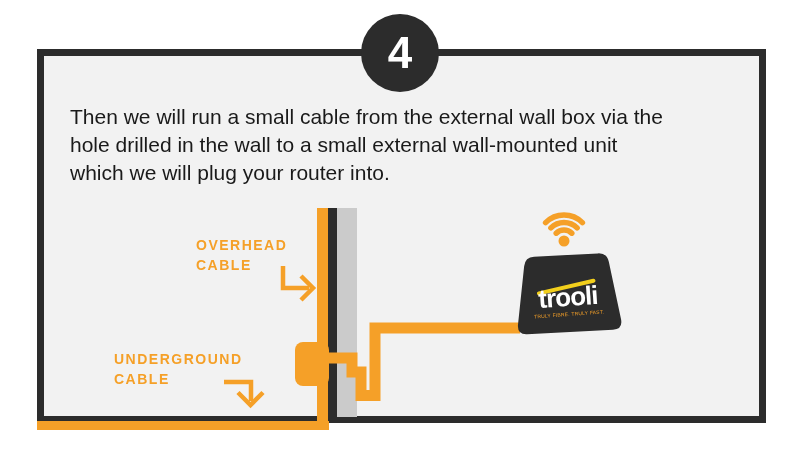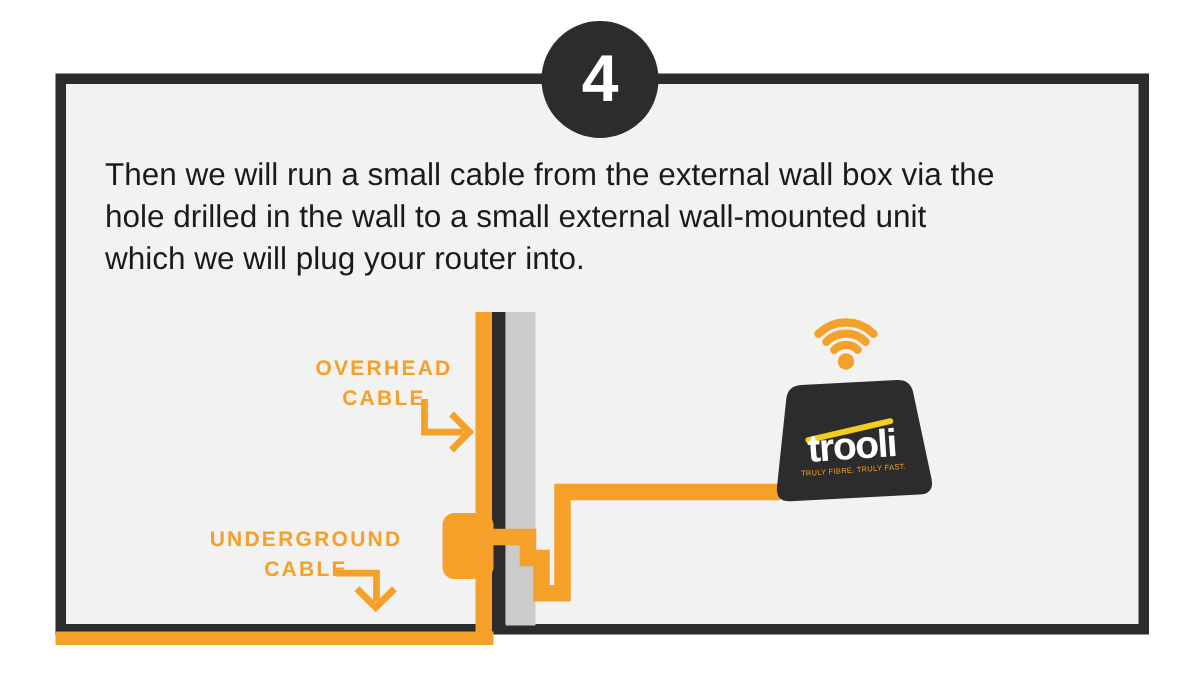--- a/index.html
+++ b/index.html
@@ -16,25 +16,25 @@
     position:absolute;left:361px;top:14px;width:78px;height:78px;border-radius:50%;
     background:#2c2c2c;z-index:3;display:flex;align-items:center;justify-content:center;
   }
   .step-number{color:#ffffff;font-size:44px;font-weight:bold;line-height:1;}
   .description{
     position:absolute;left:70px;top:103px;width:660px;z-index:3;
     color:#1a1a1a;font-size:21px;line-height:28px;
   }
   .description .line{white-space:nowrap;}
   .cable-label{
-    position:absolute;z-index:3;text-align:center;color:#f5a028;
+    position:absolute;z-index:3;color:#f5a028;
     font-size:14px;font-weight:bold;letter-spacing:1.5px;line-height:20px;
   }
   .label-overhead{left:196px;top:235px;width:120px;}
-  .label-underground{left:132px;top:349px;width:144px;}
+  .label-underground{left:114px;top:349px;width:144px;}
   .router-logo{
     position:absolute;left:524px;top:281px;width:88px;z-index:4;
     transform:rotate(-4deg);text-align:center;
   }
   .swoosh{
     position:absolute;left:13px;top:4px;width:60px;height:3.5px;
     background:#f2cf1c;transform:rotate(-9deg);border-radius:2px;
   }
   .brand{
     position:relative;color:#ffffff;font-size:26px;font-weight:bold;

